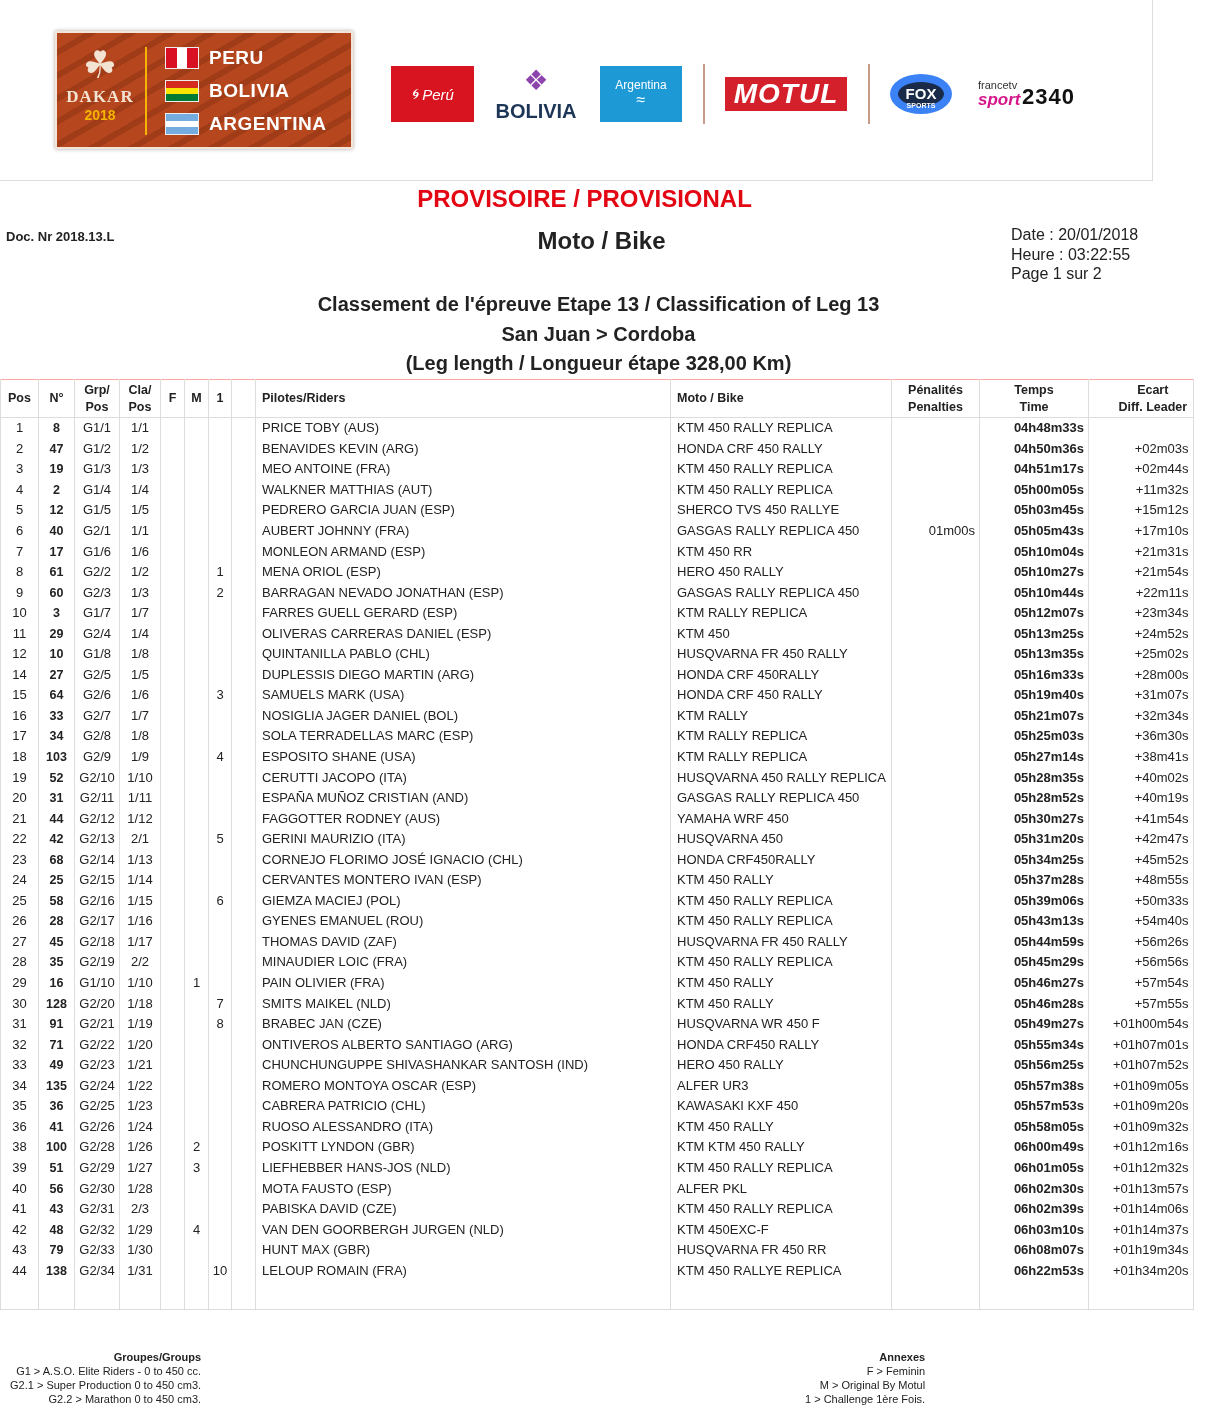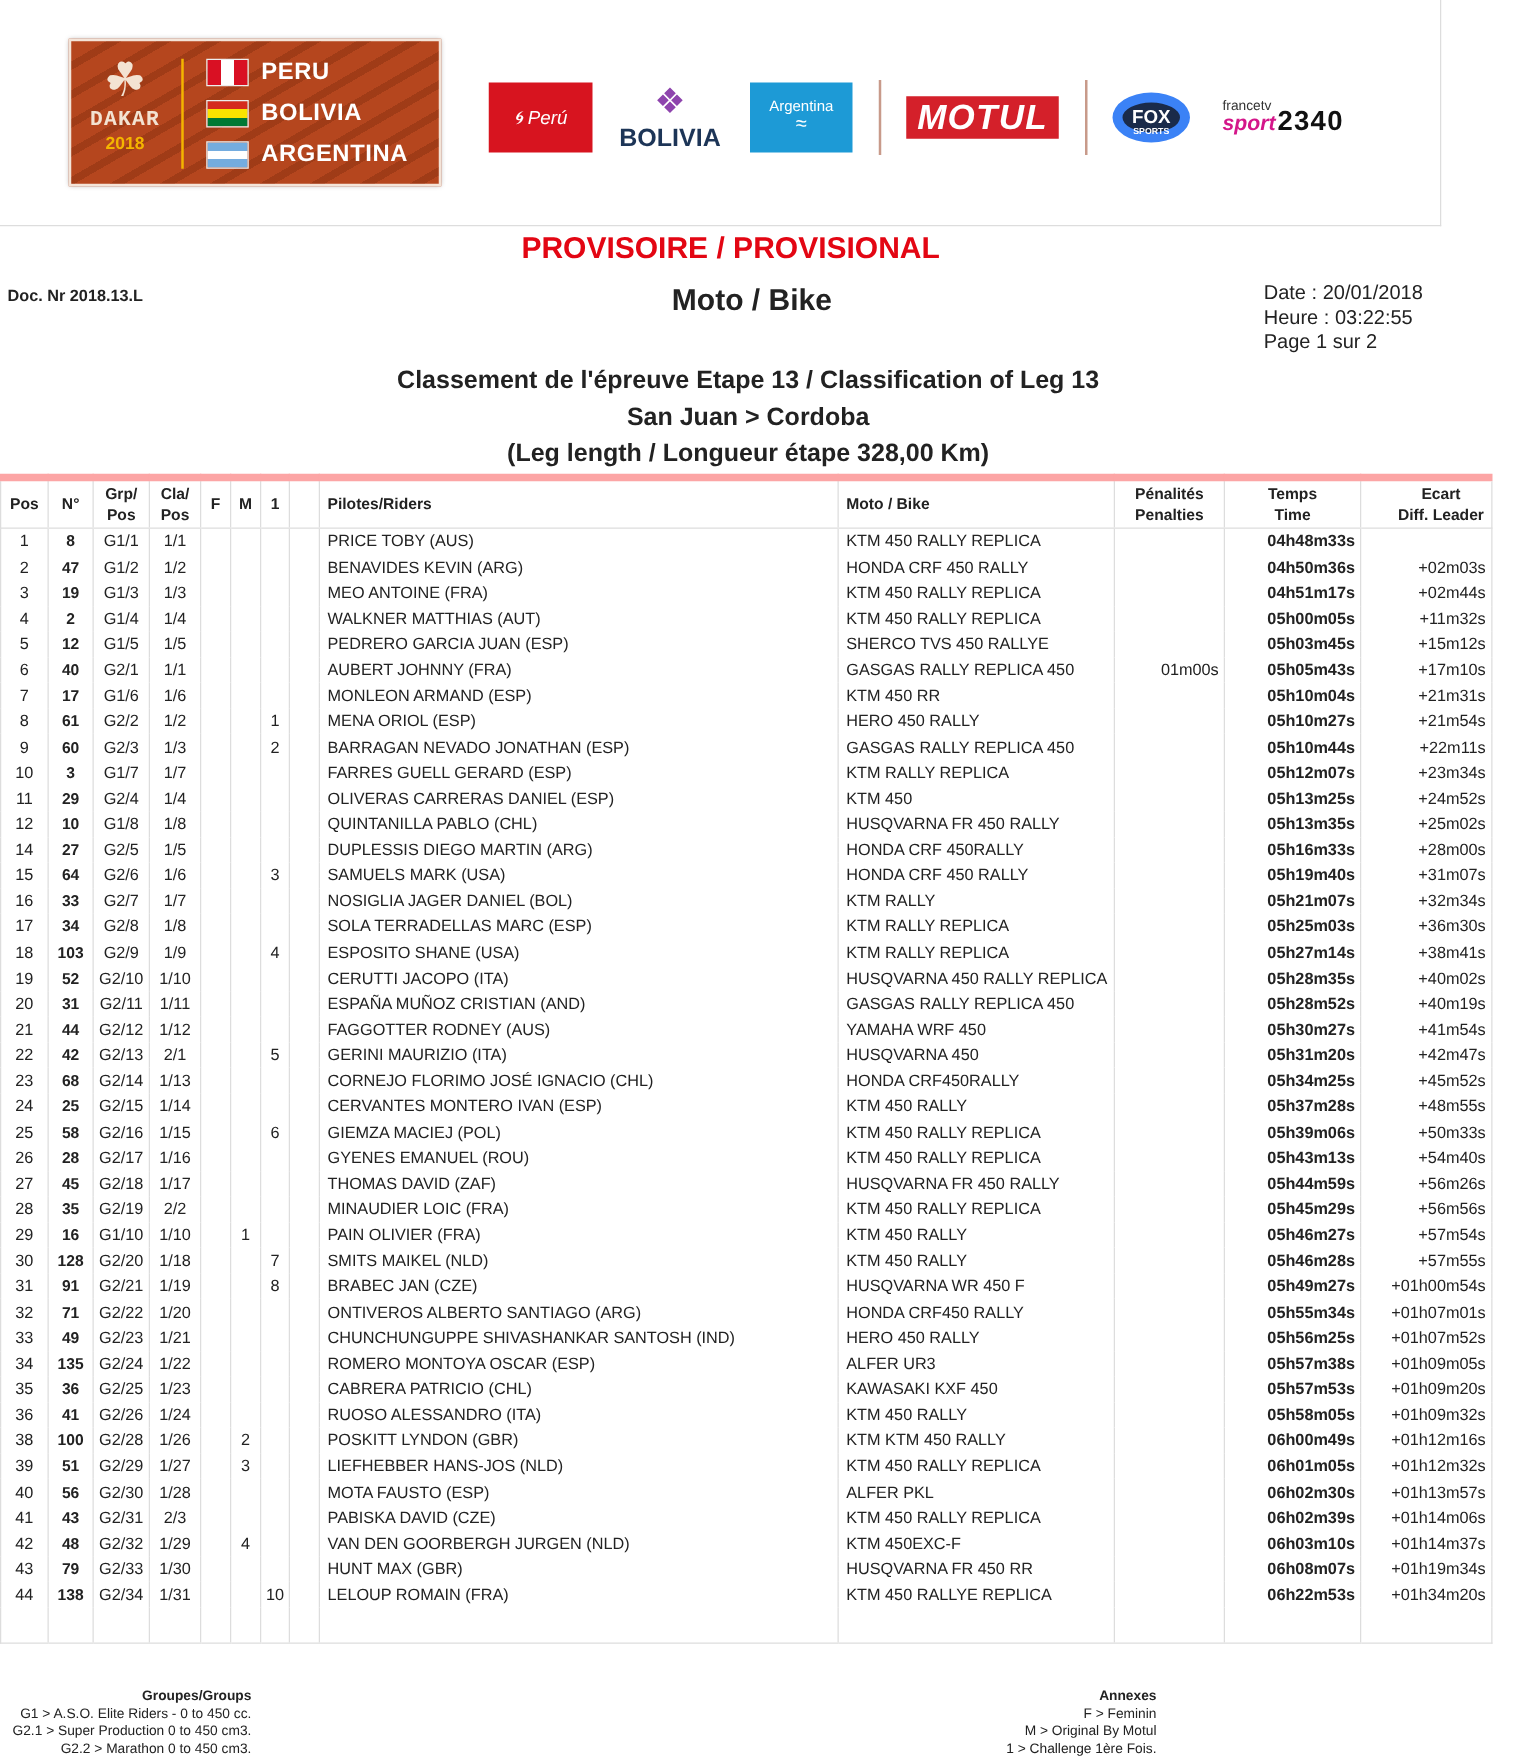--- a/index.html
+++ b/index.html
@@ -2,21 +2,21 @@
 <html><head>
 <meta charset="utf-8">
 <style>
   html, body { margin:0; padding:0; background:#fff; }
   body { width:1210px; height:1409px; position:relative; font-family:"Liberation Sans", sans-serif; color:#222; overflow:hidden; }
   .header-band { position:absolute; left:0; top:0; width:1152px; height:180px; border-right:1px solid #ddd; border-bottom:1px solid #ddd; }
   .dakar-logo { position:absolute; left:55px; top:31px; width:298px; height:118px; background:#b5461e; box-shadow:0 0 4px #aaa; border:2px solid #f4e4d8; box-sizing:border-box; overflow:hidden; }
   .dakar-logo .stripes { position:absolute; inset:0; background:repeating-linear-gradient(150deg, rgba(0,0,0,0.0) 0 14px, rgba(120,40,10,0.35) 14px 20px); }
   .dakar-left { position:absolute; left:8px; top:10px; width:70px; height:96px; text-align:center; color:#f3e3d2; }
   .dakar-left .figure { font-size:38px; line-height:44px; }
-  .dakar-left .dakar-word { font-family:Liberation Mono, monospace; font-size:17px; font-weight:bold; letter-spacing:1px; }
+  .dakar-left .dakar-word { font-family:Liberation Serif, serif; font-size:17px; font-weight:bold; letter-spacing:1px; }
   .dakar-left .year { color:#f4b400; font-weight:bold; font-size:14px; }
   .dakar-sep { position:absolute; left:88px; top:14px; width:2px; height:88px; background:#f4b400; }
   .flag-row { position:absolute; left:108px; height:26px; display:flex; align-items:center; }
   .flag { width:34px; height:22px; border:1px solid #eee; margin-right:10px; position:relative; box-sizing:border-box; }
   .flag.peru { background:linear-gradient(90deg,#d91023 33%,#fff 33% 66%,#d91023 66%); }
   .flag.bolivia { background:linear-gradient(180deg,#d52b1e 33%,#f9e300 33% 66%,#007934 66%); }
   .flag.argentina { background:linear-gradient(180deg,#74acdf 33%,#fff 33% 66%,#74acdf 66%); }
   .flag-name { color:#fff; font-weight:bold; font-size:19px; letter-spacing:0.5px; }
   .peru-logo { position:absolute; left:391px; top:66px; width:83px; height:56px; background:#d7141f; color:#fff; display:flex; align-items:center; justify-content:center; font-size:15px; font-style:italic; }
   .bolivia-logo { position:absolute; left:490px; top:62px; width:92px; height:66px; text-align:center; }
@@ -37,21 +37,21 @@
   .category { position:absolute; left:0; top:227px; width:1203px; text-align:center; font-size:24px; font-weight:bold; }
   .meta { position:absolute; left:1011px; top:225px; font-size:16px; line-height:19.5px; }
   .titles { position:absolute; left:0; top:290px; width:1197px; text-align:center; font-weight:bold; font-size:20px; line-height:29.5px; }
 
   table.results { position:absolute; left:0; top:379px; border-collapse:collapse; font-size:13px; table-layout:fixed; }
   table.results th { font-weight:bold; font-size:12.5px; line-height:17px; height:37px; border-bottom:1px solid #ddd; padding:0; vertical-align:middle; }
   table.results td { height:20.55px; padding:0; line-height:20px; white-space:nowrap; overflow:hidden; }
   table.results th, table.results td { border-left:1px solid #ddd; }
   table.results th:last-child, table.results td:last-child { border-right:1px solid #ddd;padding-left:24px; }
   table.results tr.filler td { height:28px; border-bottom:1px solid #ddd; }
-  table.results thead tr { border-top:6px solid #fca5a5; }
+  table.results thead tr { border-top:1px solid #fca5a5; }
   .c { text-align:center; }
   .l { text-align:left; padding-left:6px !important; }
   .r { text-align:right; padding-right:4px !important; }
   .b { font-weight:bold; }
   .num { font-weight:bold; font-size:12.5px; }
 
   .legend { position:absolute; top:1350px; font-size:11px; line-height:14px;text-align:right; }
   .legend .h { font-weight:bold; }
   .groups { left:10px; }
   .annexes { left:805px; }

